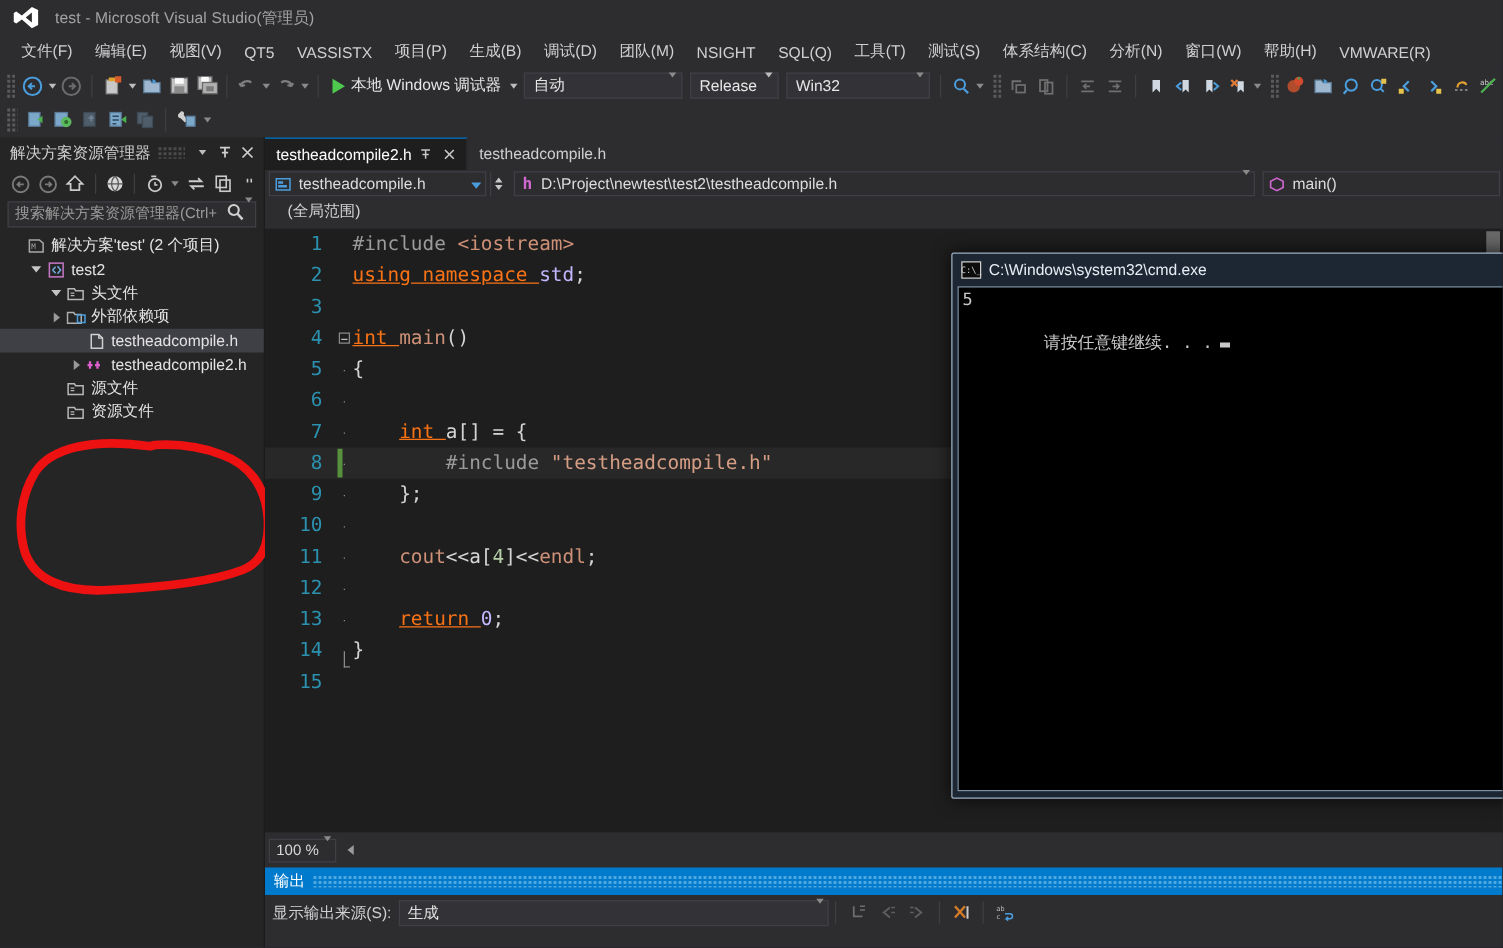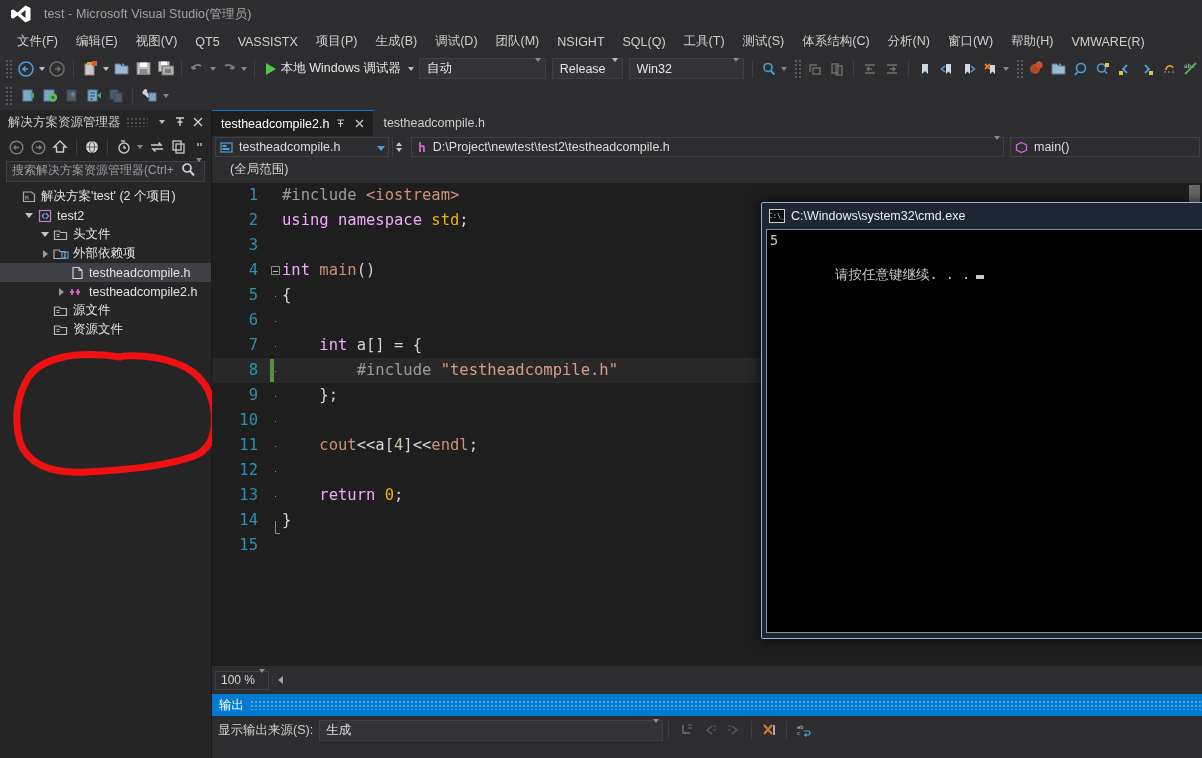--- a/index.html
+++ b/index.html
@@ -119,21 +119,21 @@
   .lnum { width: 56px; text-align: right; padding-right: 10px; color: #2b91af; flex: none; user-select:none; }
   .fold { width: 14px; flex: none; display:flex; align-items:center; justify-content:center; position:relative; }
   .fold-box { width: 9px; height: 9px; border: 1px solid #8a8a8a; position: relative; background: #1e1e1e; }
   .fold-box::before { content:''; position:absolute; left:1.5px; top:3.5px; width:5px; height:1px; background:#c0c0c0; }
   .fold-line { position: absolute; left: 6.5px; top: 12px; bottom: -1px; width: 1px; background: #8a8a8a; }
   .fold-line.full { top: 0; }
   .fold-end { position:absolute; left:6.5px; top:0; height:13px; width:1px; background:#8a8a8a; }
   .fold-end::after { content:''; position:absolute; left:0; top:12px; width:5px; height:1px; background:#8a8a8a; }
   .chg { position:absolute; left: 58px; top: 1px; width: 4px; height: 23px; background: #57913c; }
   .ctext { flex: 1; }
-  .k { color: #f0abfc; } .s { color: #d69d85; } .pp { color: #9b9b9b; } .ty { color: #eab308; } .n { color: #b5cea8; }
+  .k { color: #f97316; text-decoration: underline; } .s { color: #d69d85; } .pp { color: #9b9b9b; } .ty { color: #c4b5fd; } .n { color: #b5cea8; }
   .pl { color: #d4d4d4; }
   .or { color: #ce9178; }
   .vscroll { position: absolute; right: 0; top: 0; width: 15px; bottom: 0; background: #1e1e1e; }
   .vthumb { position: absolute; left: 2px; right: 2px; top: 2px; height: 143px; background: #686868; }
 
   .zoombar { position: absolute; left: 0; bottom: 64px; height: 28px; right: 0; background: #2d2d30;
              display: flex; align-items: center; }
   .zoom-combo { height: 19px; margin-left: 3px; border: 1px solid #3f3f46; background: #2d2d30;
                 display:flex; align-items:center; color:#d8d8d8; font-size:12px; padding: 0 3px 0 5px; min-width: 54px; }
   .hsplit { width: 11px; height: 20px; display:flex; align-items:center; justify-content:center; margin-left: 6px; }

